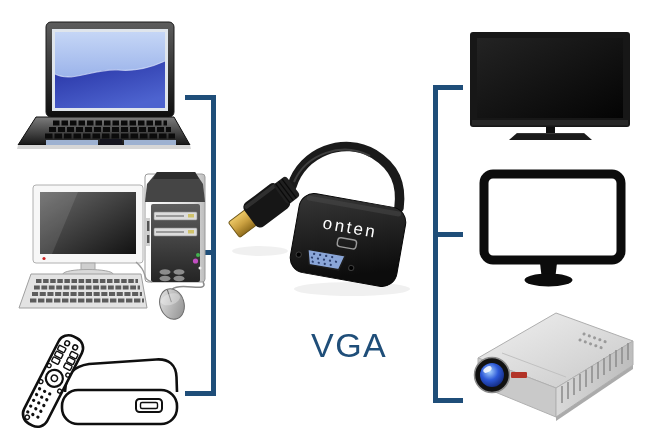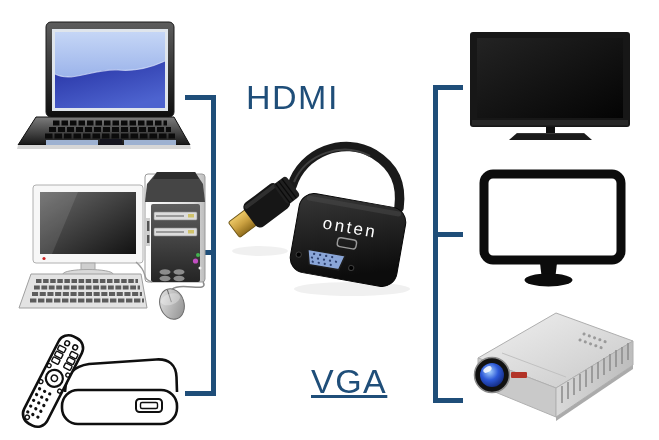--- a/index.html
+++ b/index.html
@@ -6,21 +6,21 @@
   .stage {
     position:relative; width:659px; height:440px; background:#ffffff;
     overflow:hidden; font-family:"Liberation Sans", sans-serif;
   }
   .dev { position:absolute; }
   .std-label {
     position:absolute; color:#1f4e79; font-size:34px; font-weight:500;
     letter-spacing:1.5px; line-height:1;
   }
   #hdmi-label { left:246px; top:80px; }
-  #vga-label  { left:311px; top:364px;text-decoration:underline; }
+  #vga-label  { left:311px; top:328px; }
   .bracket-part { position:absolute; background:#1f4e79; }
   .lb-v {left:211px; top:95px;  width:5px;  height:301px;}
   .lb-t {left:185px; top:95px;  width:31px; height:5px;}
   .lb-m {left:197px; top:250px; width:19px; height:5px;}
   .lb-b {left:185px; top:391px; width:31px; height:5px;}
   .rb-v {left:433px; top:85px;  width:5px;  height:318px;}
   .rb-t {left:433px; top:85px;  width:30px; height:5px;}
   .rb-m {left:433px; top:232px; width:30px; height:5px;}
   .rb-b {left:433px; top:398px; width:30px; height:5px;}
   #laptop    {left:12px;  top:10px;}
@@ -29,21 +29,20 @@
   #tv        {left:462px; top:24px;}
   #monitor   {left:474px; top:166px;}
   #projector {left:468px; top:303px;}
   #adapter   {left:226px; top:128px;}
 </style>
 </head>
 <body>
 
 <div class="stage">
 
-  <div class="std-label" id="hdmi-label">HDMI</div>
   <div class="std-label" id="vga-label">VGA</div>
 
   <div class="bracket-part lb-v"></div>
   <div class="bracket-part lb-t"></div>
   <div class="bracket-part lb-m"></div>
   <div class="bracket-part lb-b"></div>
 
   <div class="bracket-part rb-v"></div>
   <div class="bracket-part rb-t"></div>
   <div class="bracket-part rb-m"></div>

